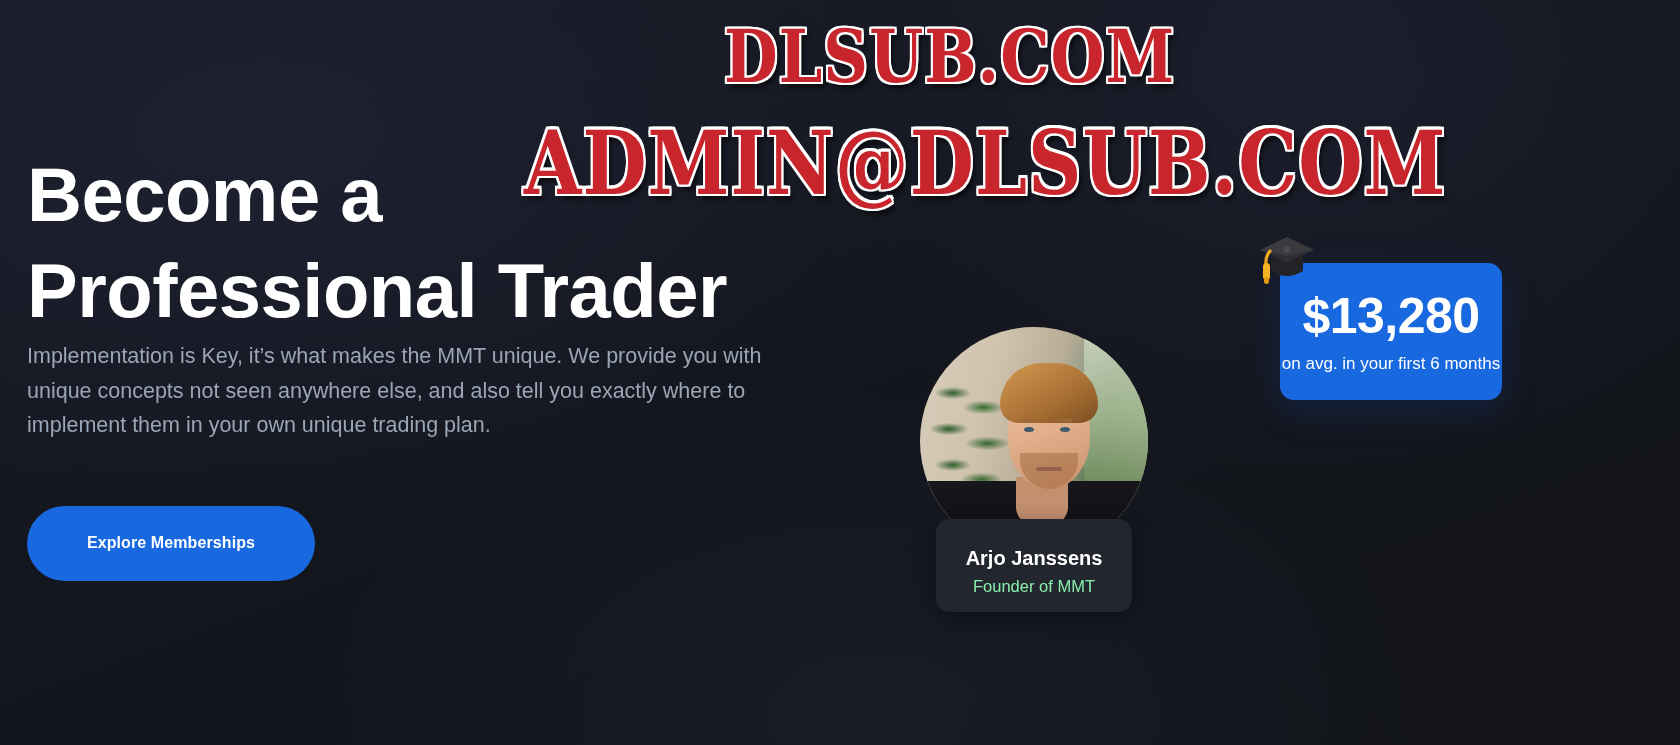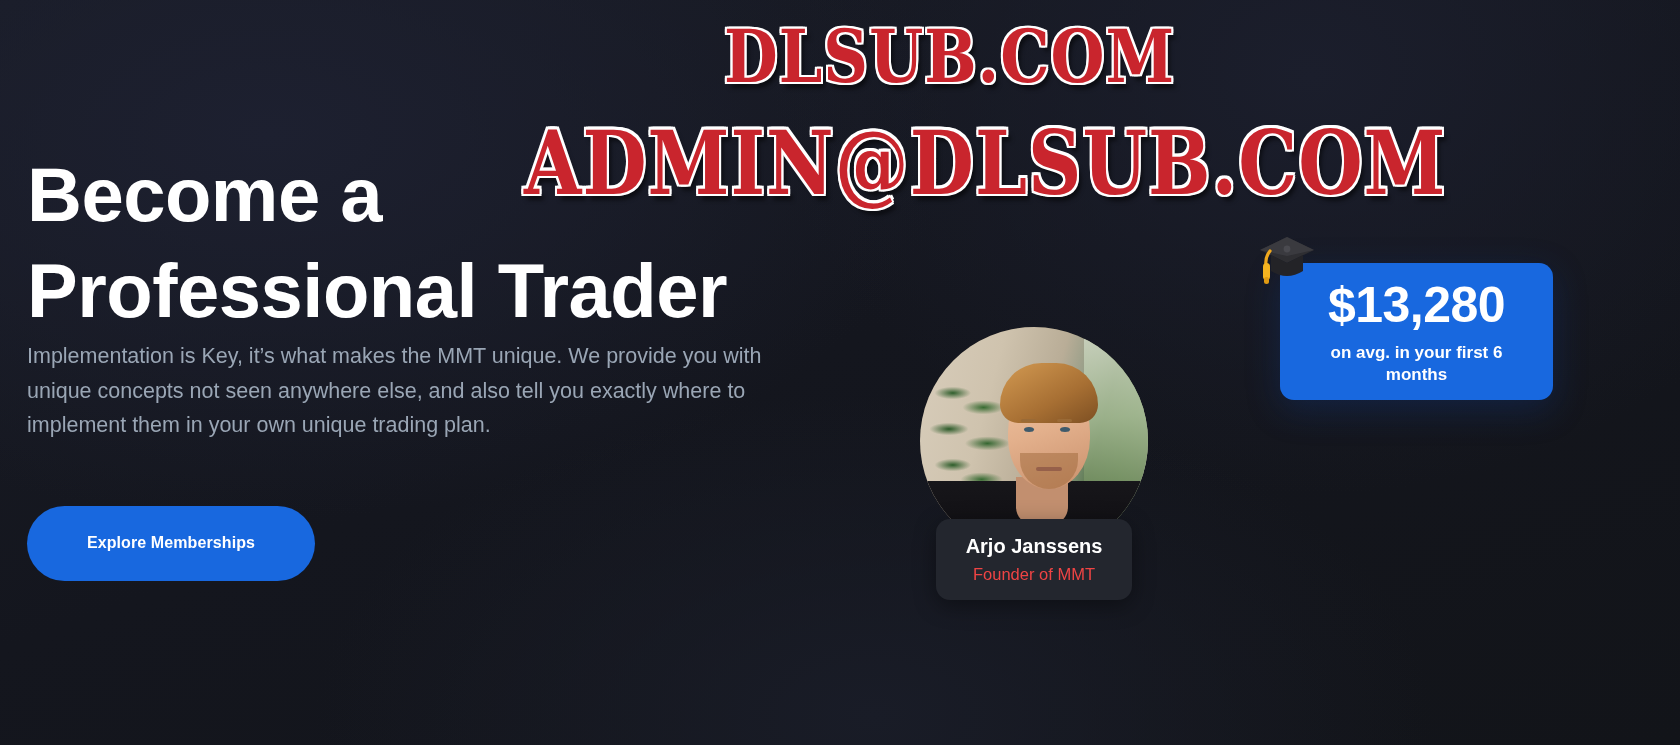--- a/index.html
+++ b/index.html
@@ -190,35 +190,36 @@
     border-radius:14px;
     background:#23262e;
     text-align:center;
     box-shadow:0 6px 22px rgba(0,0,0,.38);
   }
   #name-card .nm {
     color:#ffffff;
     font-size:20px;
     font-weight:bold;
     line-height:26px;
+    margin-top:12px;
   }
   #name-card .rl {
     margin-top:4px;
-    color:#ef4444;
+    color:#86efac;
     font-size:16.5px;
     line-height:22px;
     font-weight:400;
   }
 
   
   #stat-badge {
     position:absolute;
     left:1280px;
     top:263px;
-    width:273px;
+    width:222px;
     height:137px;
     border-radius:14px;
     background:#1868df;
     display:flex;
     flex-direction:column;
     align-items:center;
     justify-content:center;
     box-shadow:0 10px 34px rgba(14,60,140,.32);
   }
   #stat-badge .amount {
@@ -226,21 +227,21 @@
     font-size:50px;
     font-weight:bold;
     line-height:56px;
     letter-spacing:-0.5px;
   }
   #stat-badge .caption {
     margin-top:9px;
     color:#ffffff;
     font-size:17px;
     line-height:22px;
-    font-weight:700;
+    font-weight:400;
     text-align:center;
     width:228px;
   }
 
   
   #grad-cap {
     position:absolute;
     left:-23px;
     top:-32px;
     width:60px;

